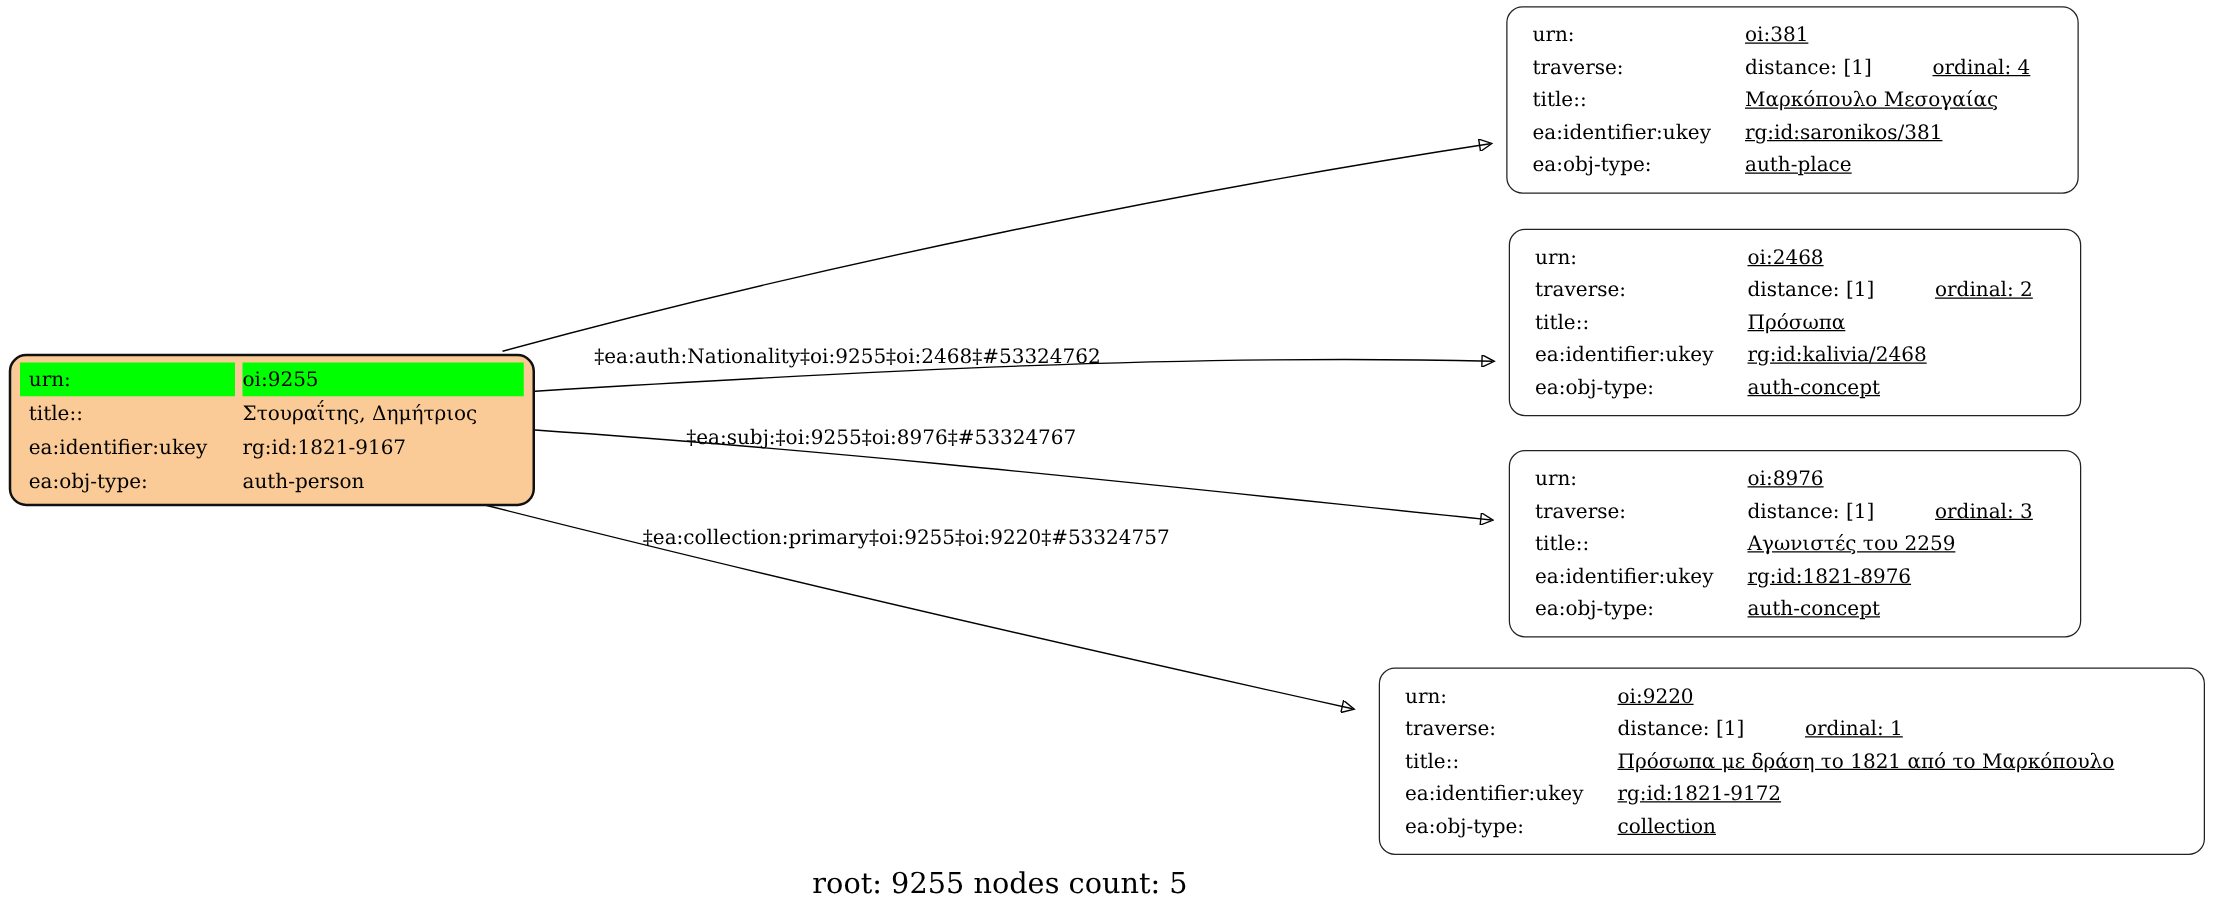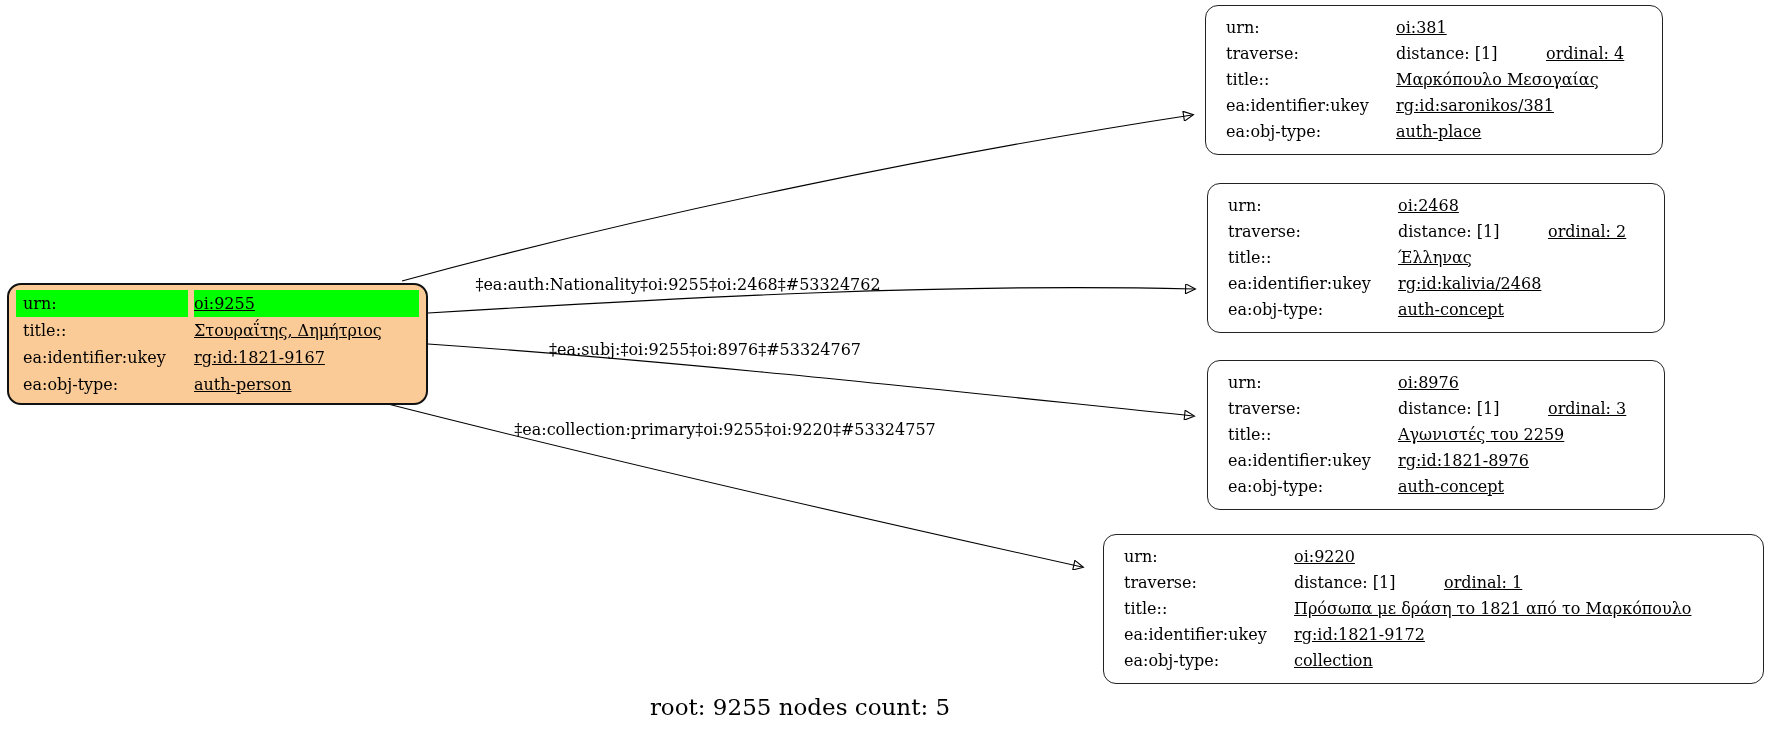--- a/index.html
+++ b/index.html
@@ -17,21 +17,21 @@
   }
 
   
   .root-node{
     position:absolute;left:7px;top:283px;width:421px;height:122px;
     background:#fbcb97;border:2px solid #111;border-radius:14px;
     box-sizing:border-box;padding:4px 7px;display:flex;flex-direction:column;justify-content:center;
   }
   .root-node .row{display:flex;column-gap:6px;line-height:27px;align-items:stretch;}
   .root-node .lbl{width:172px;flex:0 0 172px;padding-left:7px;box-sizing:border-box;white-space:nowrap;}
-  .root-node .val{flex:1;white-space:nowrap;text-decoration:underline;}
+  .root-node .val{flex:1;white-space:nowrap;}
   .root-node .row.hl .lbl,.root-node .row.hl .val{background:#00ff00;}
 
   
   .tnode{
     position:absolute;background:#ffffff;border:1.2px solid #222;border-radius:13px;
     box-sizing:border-box;padding:10px 0 10px 20px;display:flex;flex-direction:column;justify-content:center;
   }
   .tnode .row{display:flex;line-height:26px;}
   .tnode .lbl{width:170px;flex:0 0 170px;white-space:nowrap;}
   .tnode .val{flex:1;white-space:nowrap;text-decoration:underline;}
@@ -109,21 +109,21 @@
     <div class="row">
       <span class="lbl">urn:</span>
       <span class="val">oi:2468</span>
     </div>
     <div class="row">
       <span class="lbl">traverse:</span>
       <span class="val"><span class="dist">distance: [1]</span><span>ordinal: 2</span></span>
     </div>
     <div class="row">
       <span class="lbl">title::</span>
-      <span class="val">Έλληνας</span>
+      <span class="val">Πρόσωπα</span>
     </div>
     <div class="row">
       <span class="lbl">ea:identifier:ukey</span>
       <span class="val">rg:id:kalivia/2468</span>
     </div>
     <div class="row">
       <span class="lbl">ea:obj-type:</span>
       <span class="val">auth-concept</span>
     </div>
   </div>

